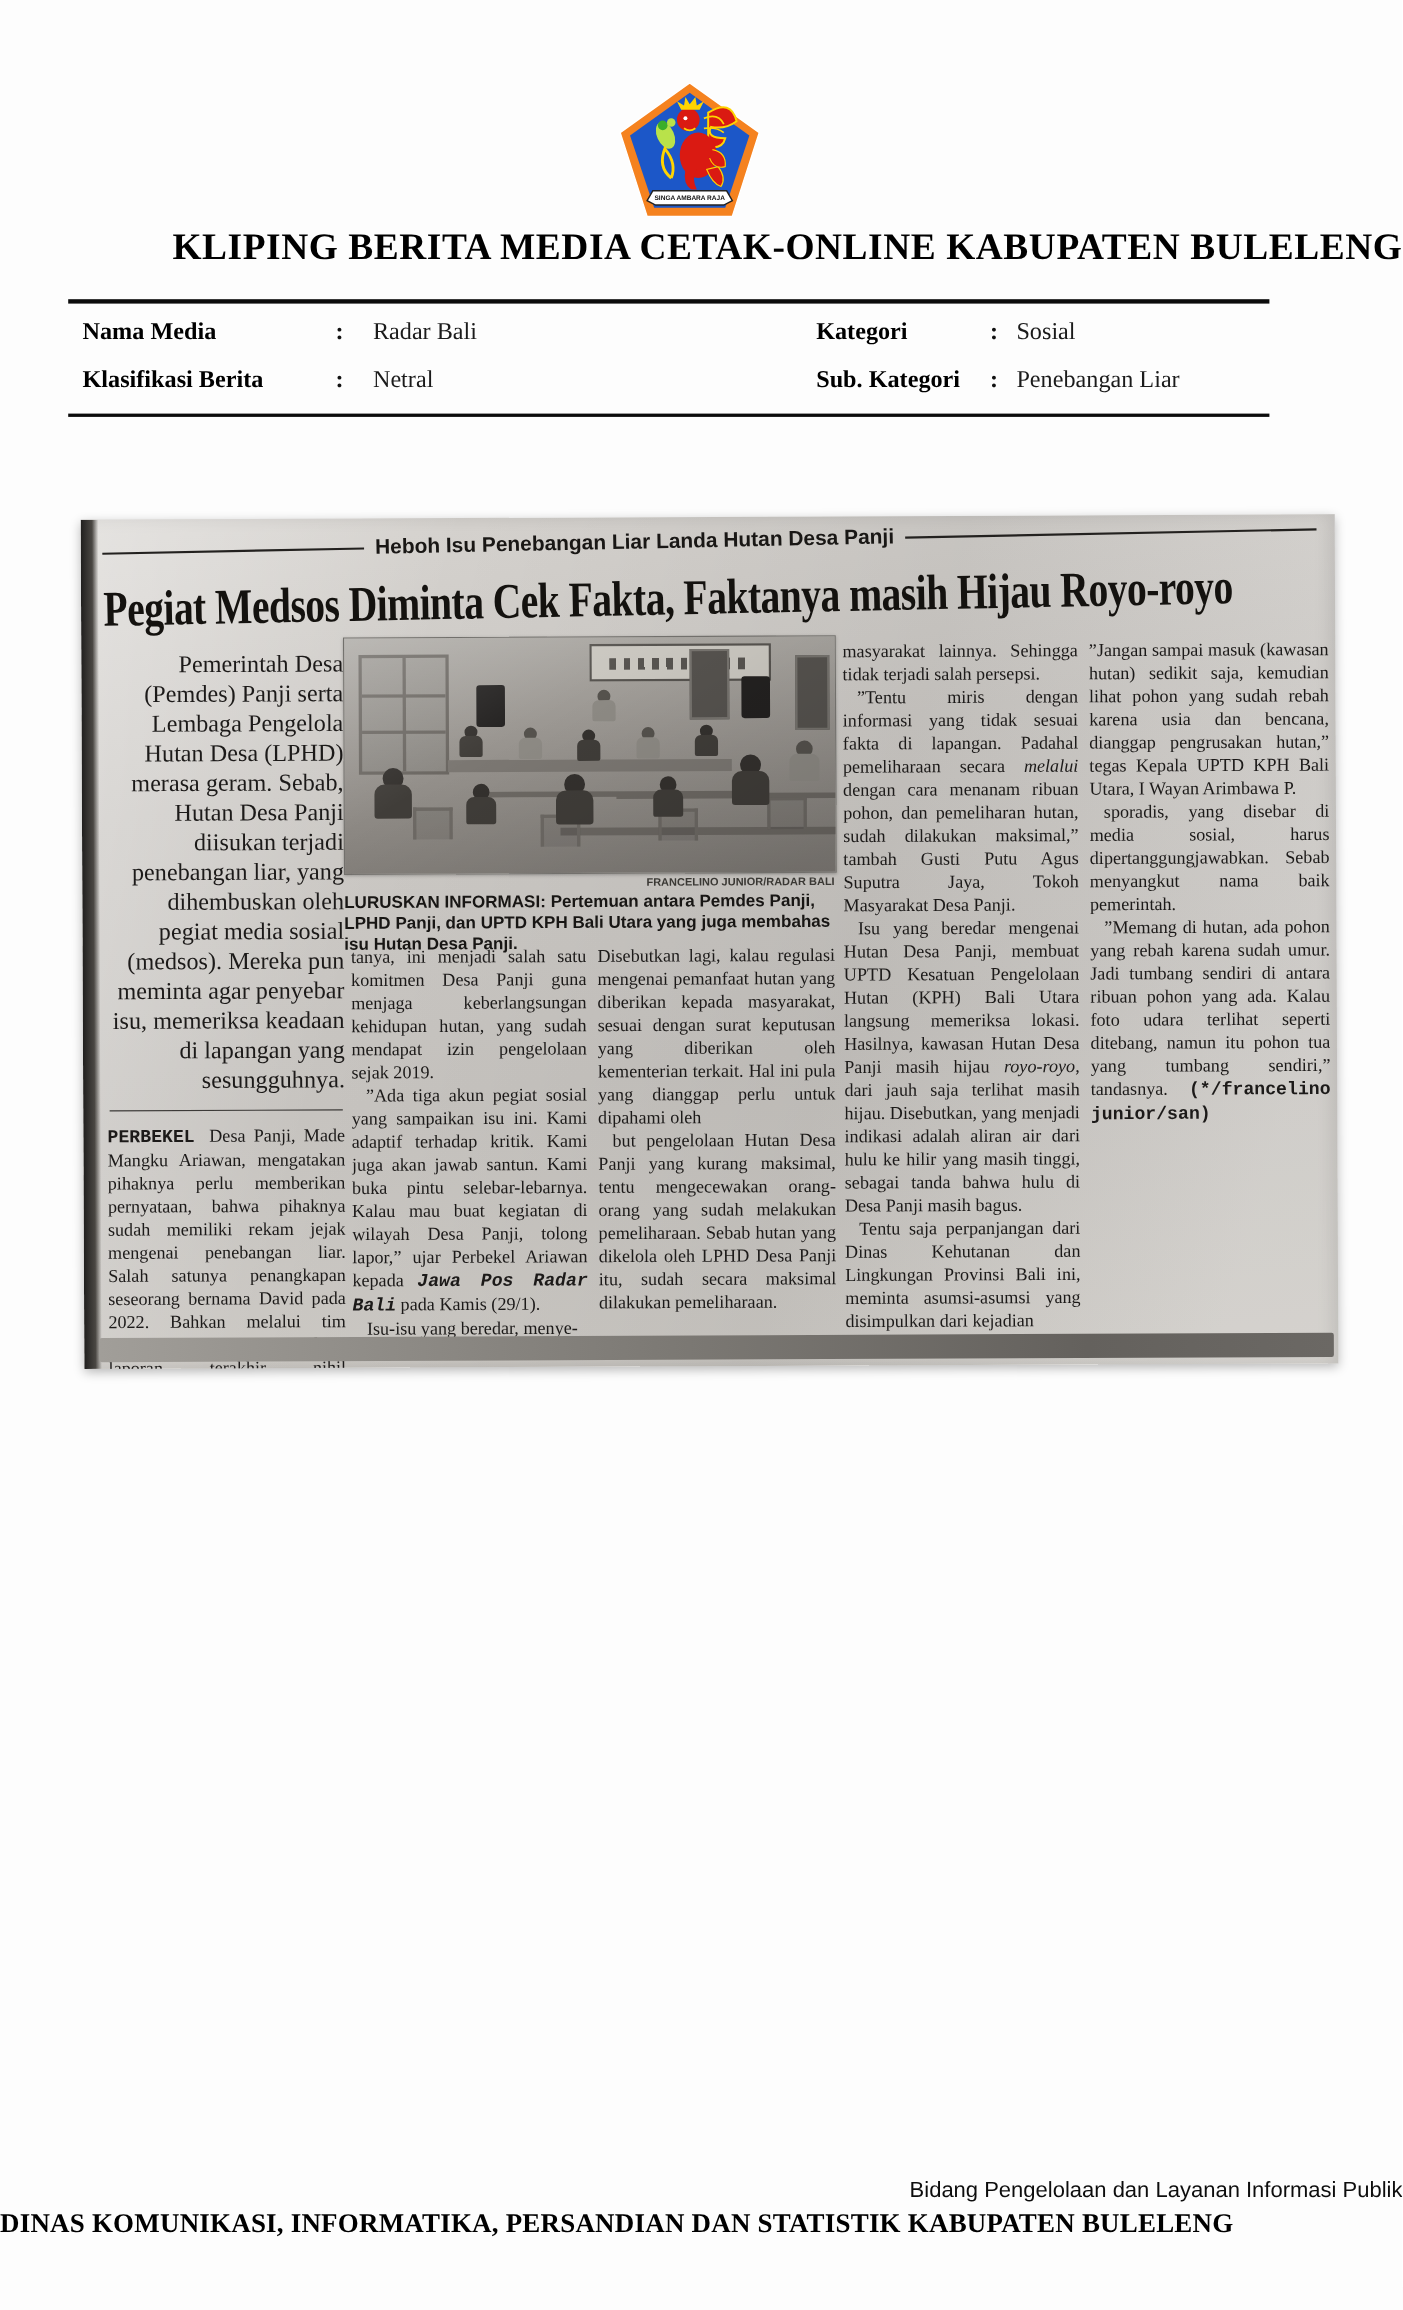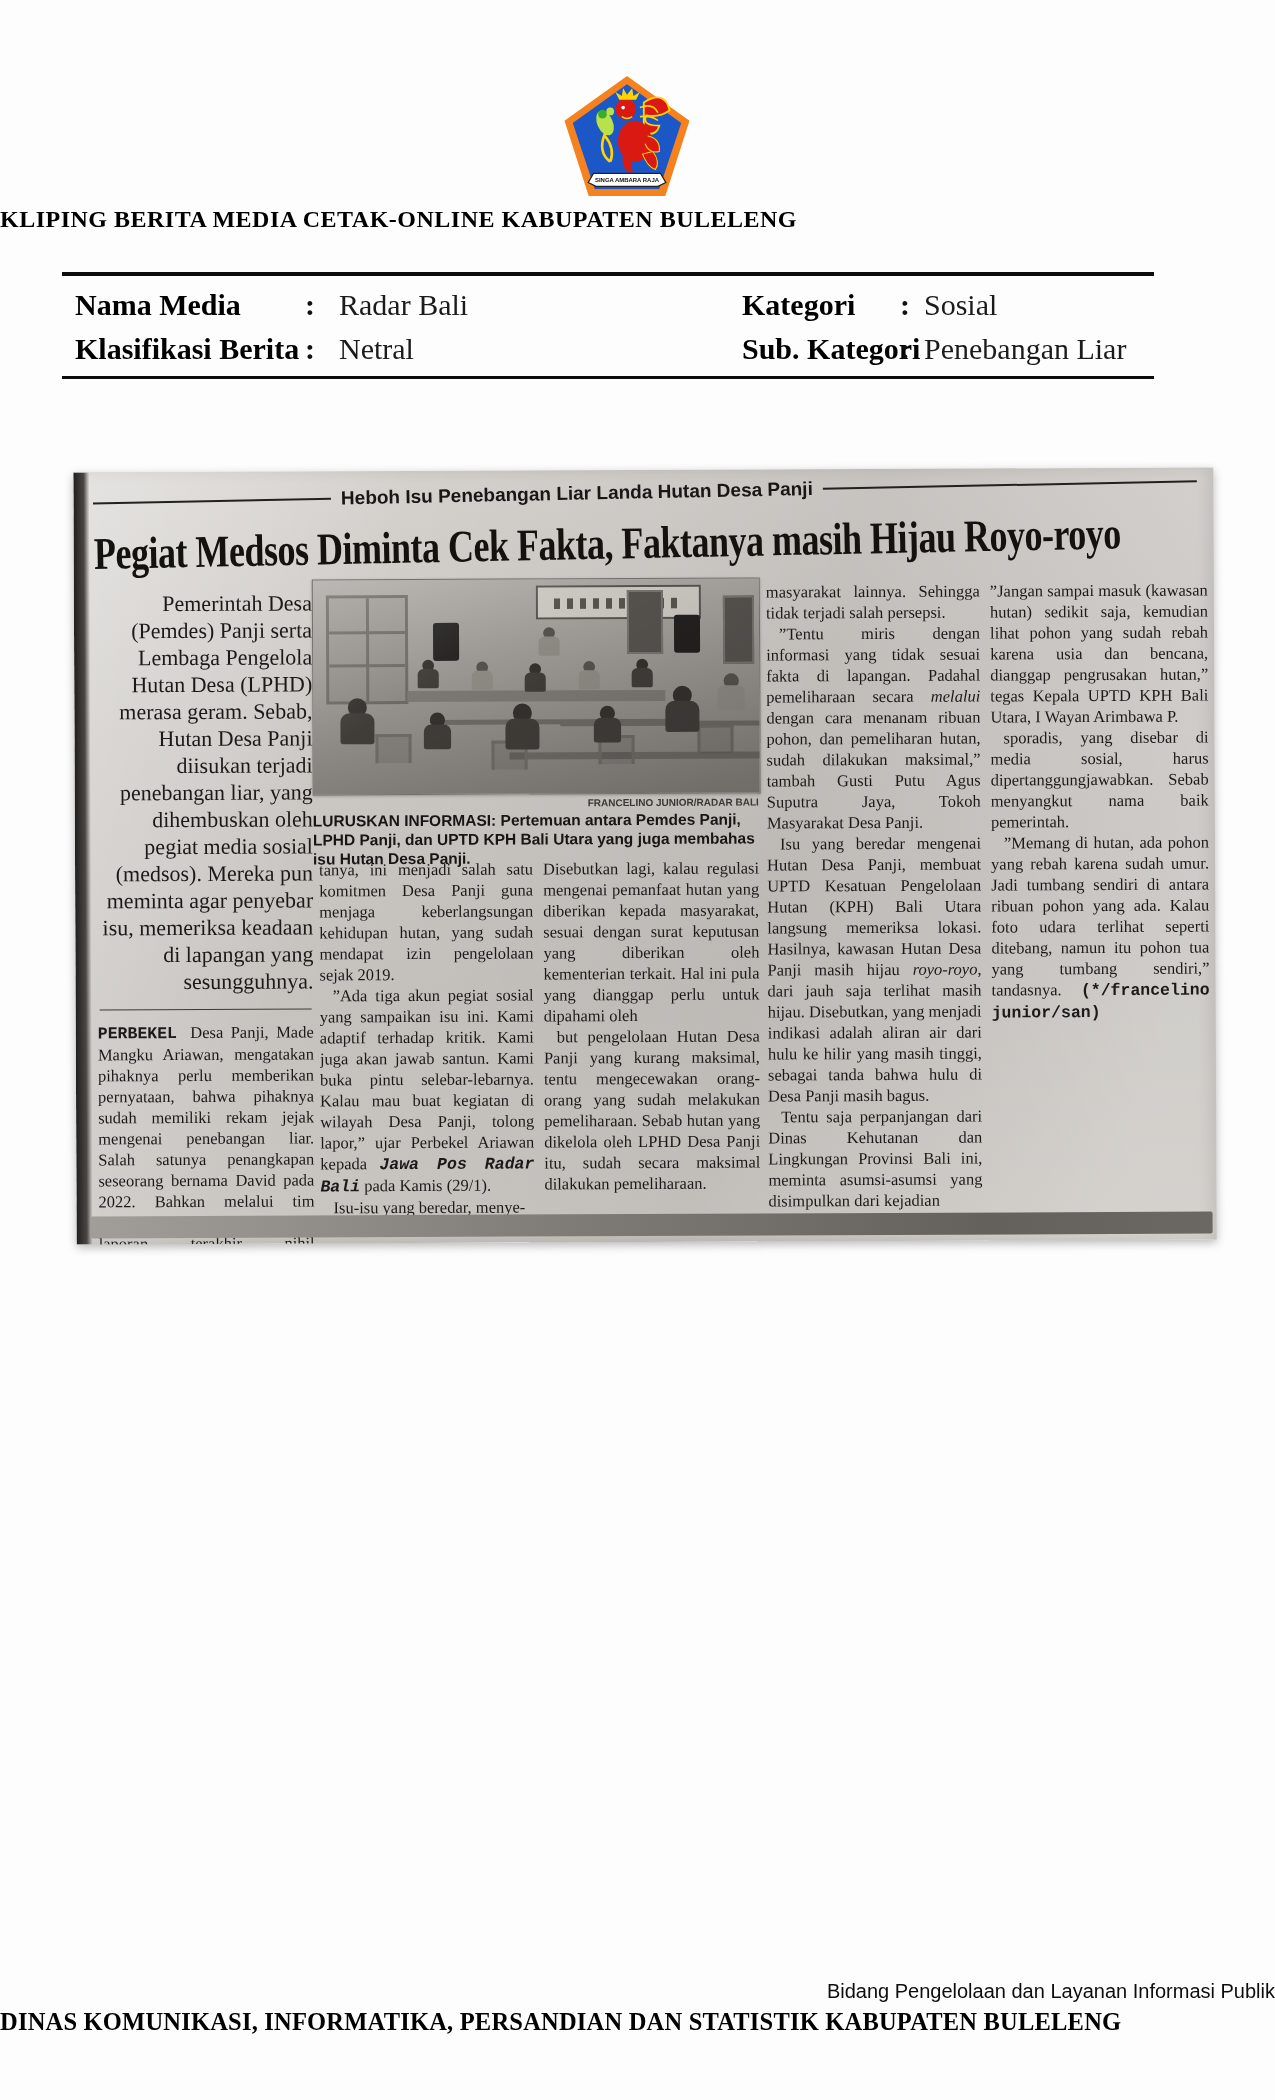--- a/index.html
+++ b/index.html
@@ -1,25 +1,25 @@
 <!DOCTYPE html>
 <html style="--paper: #cbc8c4; --ink: #1c1a19; --emblem-orange: #f5821f; --emblem-blue: #1c57c8; --emblem-red: #da1a12; --emblem-yellow: #ffd400; --emblem-green: #3aae2a;"><head>
 <meta charset="utf-8">
 <style>
   html,body{margin:0;padding:0;background:#ffffff;}
   .page{position:relative;width:1275px;height:2100px;background:#fdfdfd;overflow:hidden;
         font-family:"Liberation Serif",serif;color:#111;}
   
   .emblem{position:absolute;left:562px;top:74px;width:130px;height:124px;}
-  .doc-title{position:absolute;left:0;right:0;top:206px;text-align:left;
-             font-size:24px;font-weight:bold;letter-spacing:.5px;color:#000;}
+  .doc-title{position:absolute;left:0;right:0;top:206px;text-align:right;
+             font-size:34px;font-weight:bold;letter-spacing:.5px;color:#000;}
   
   .meta{position:absolute;left:62px;top:272px;width:1092px;height:100px;
         border-top:4px solid #0c0c0c;border-bottom:3px solid #0c0c0c;}
-  .meta-row{position:absolute;left:0;right:0;height:30px;font-size:30px;}
+  .meta-row{position:absolute;left:0;right:0;height:30px;font-size:22px;}
   .meta-row.r1{top:12px;} .meta-row.r2{top:56px;}
   .m-label{position:absolute;font-weight:bold;color:#000;white-space:nowrap;}
   .m-colon{position:absolute;font-weight:bold;}
   .m-value{position:absolute;white-space:nowrap;color:#1b1b1b;}
   .m-l1{left:13px;} .m-c1{left:243px;} .m-v1{left:277px;}
   .m-l2{left:680px;} .m-c2{left:838px;} .m-v2{left:862px;}
   
   .clip{position:absolute;left:75px;top:470px;width:1140px;height:772px;
         background:linear-gradient(173deg,#d6d3cf 0%,#cbc8c4 30%,#c6c3bf 62%,#cecbc6 100%);
         box-shadow:0 3px 10px rgba(0,0,0,.28), inset -6px 0 14px rgba(0,0,0,.10);

